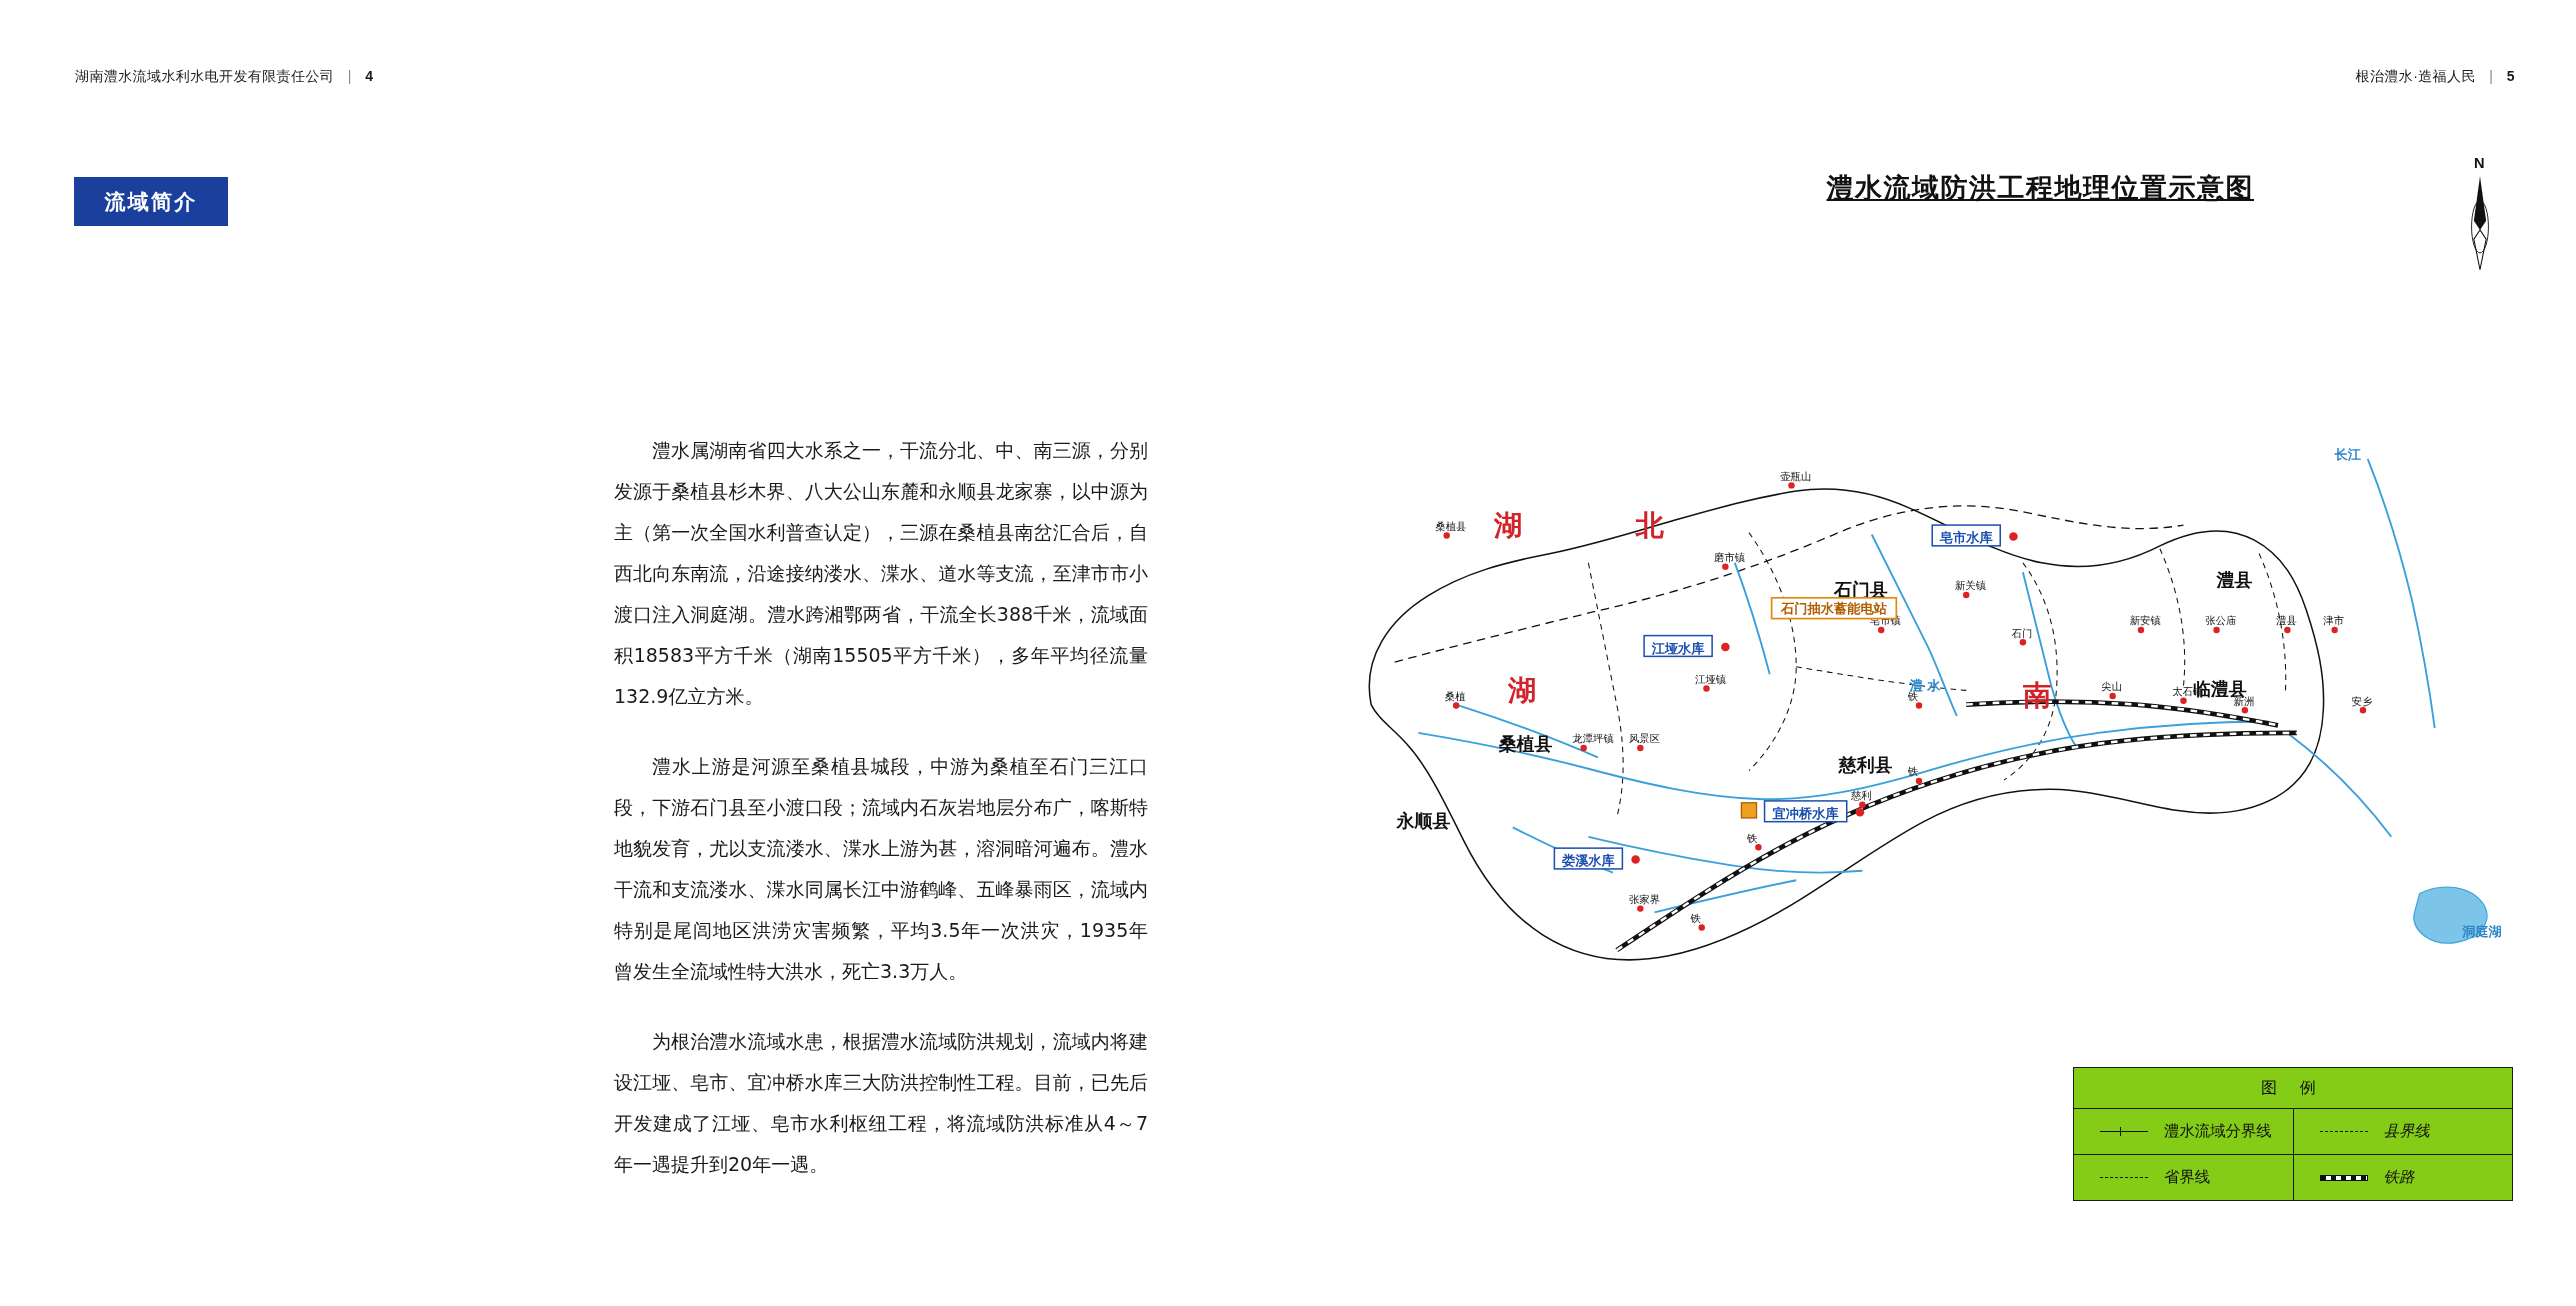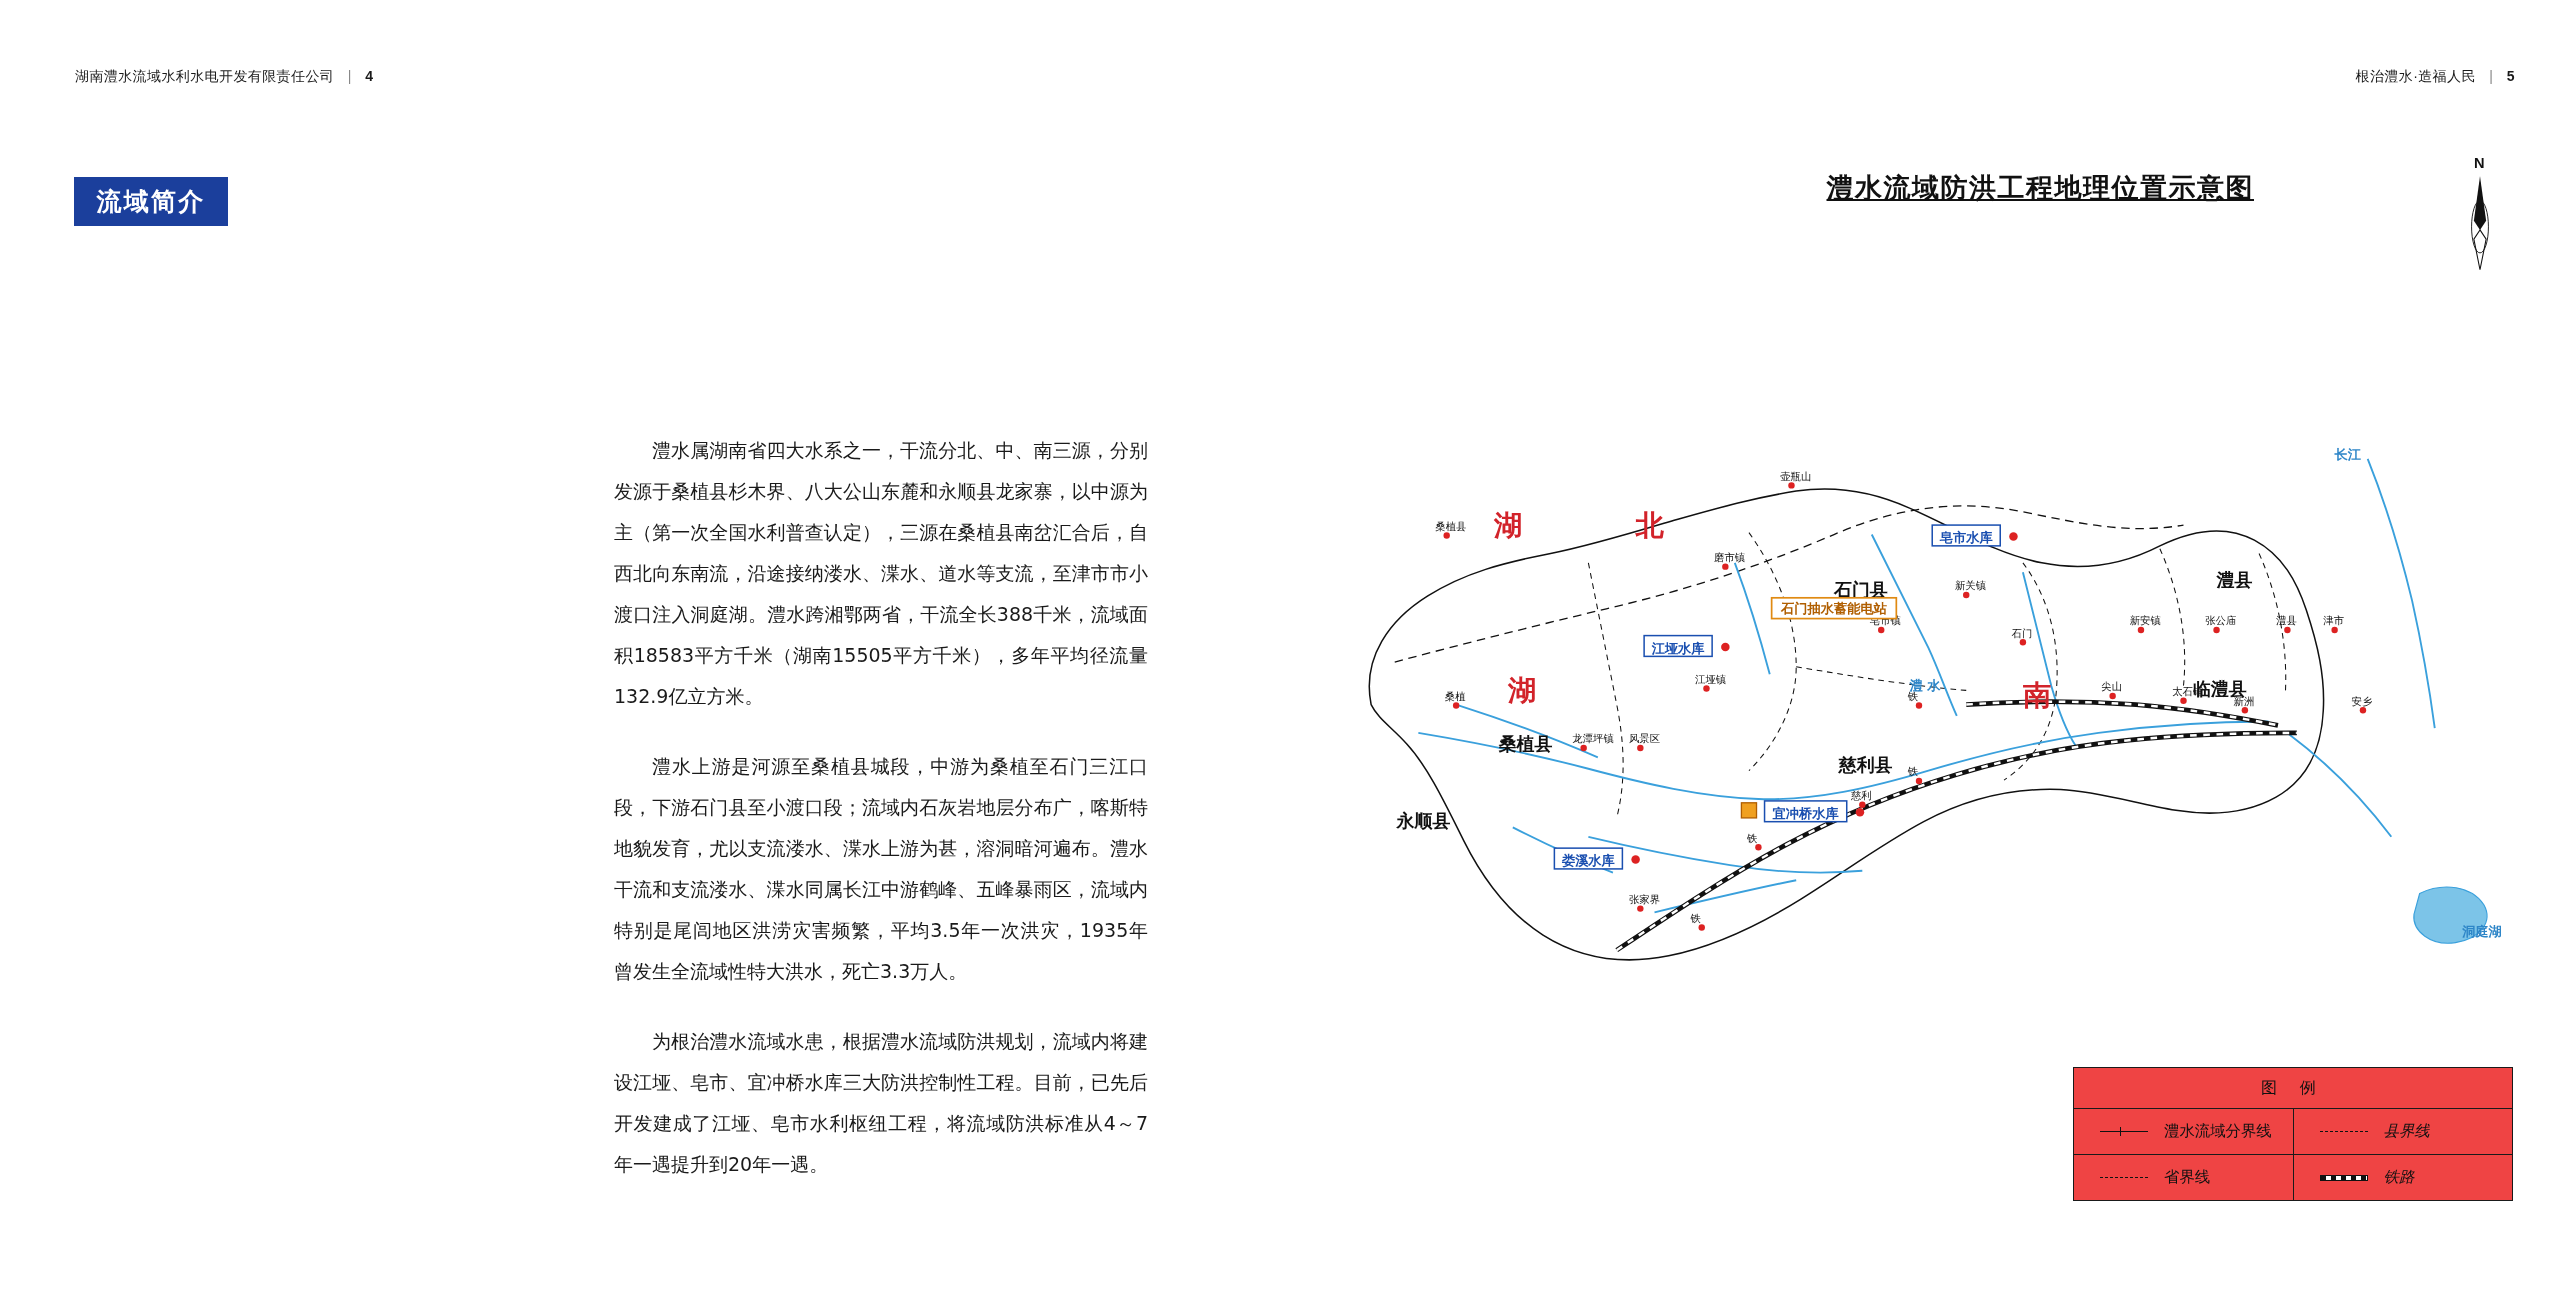--- a/index.html
+++ b/index.html
@@ -9,21 +9,21 @@
   
   .hdr{position:absolute;top:68px;font-size:14px;color:#1a1a1a;letter-spacing:0.4px;white-space:nowrap;}
   .hdr-left{left:75px;}
   .hdr-right{right:61px;text-align:center;}
   .hdr .sep{color:#888;margin:0 9.2px;}
   .hdr .pg{font-weight:bold;}
 
   
   .section-tag{position:absolute;left:74px;top:177px;width:154px;height:49px;background:#1b3f9c;
      display:flex;align-items:center;justify-content:center;}
-  .section-tag span{color:#fff;font-size:25px;font-weight:bold;letter-spacing:2.3px;}
+  .section-tag span{color:#fff;font-size:21px;font-weight:bold;letter-spacing:2.3px;}
 
   
   .swirl{position:absolute;left:-261px;top:369px;width:768px;height:768px;overflow:hidden;}
   .ring{position:absolute;border-radius:50%;}
   .r1{left:-230px;top:-192px;width:768px;height:768px;background:
       conic-gradient(from 200deg, #0b2f8f 0deg, #1b55c4 40deg, #2f86d8 75deg, #bfe3f7 105deg, #ffffff 130deg, #ffffff 360deg);}
   .r2{left:-192px;top:-138px;width:676px;height:676px;background:#fff;}
   .r3{left:-238px;top:-46px;width:737px;height:737px;background:
       conic-gradient(from 190deg, #1f7f3f 0deg, #5aa832 35deg, #a8c72b 70deg, #cfe04a 95deg, #ffffff 120deg, #ffffff 360deg);}
   .r4{left:-184px;top:15.4px;width:630px;height:630px;background:#fff;}
@@ -40,21 +40,21 @@
   .col p{margin:0 0 29px 0;text-indent:2em;}
 
   
   .map-title{position:absolute;right:322px;top:170px;font-size:27px;font-weight:bold;letter-spacing:1.5px;color:#111;white-space:nowrap;text-decoration:underline;}
   .compass{position:absolute;left:2457px;top:173px;width:46px;height:100px;}
   .compass .n{position:absolute;left:17px;top:-18.4px;font-size:14.6px;font-weight:bold;}
   .map-wrap{position:absolute;left:1305px;top:330px;width:1228px;height:768px;}
   .map-wrap svg{display:block;}
 
   
-  .legend{position:absolute;left:2073px;top:1067px;width:438px;border:0.8px solid #1a1a1a;background:#ef4444;}
+  .legend{position:absolute;left:2073px;top:1067px;width:438px;border:0.8px solid #1a1a1a;background:#84cc16;}
   .legend .lg-title{height:40px;display:flex;align-items:center;justify-content:center;font-size:16px;letter-spacing:9.2px;border-bottom:0.8px solid #1a1a1a;}
   .legend .lg-row{display:flex;height:45px;}
   .legend .lg-row + .lg-row{border-top:0.8px solid #1a1a1a;}
   .legend .lg-cell{flex:1;display:flex;align-items:center;gap:16px;padding-left:26px;font-size:15.4px;}
   .legend .lg-cell + .lg-cell{border-left:0.8px solid #1a1a1a;font-style:italic;}
   .sym{width:48px;height:12.3px;position:relative;flex:none;}
   .sym-basin::before{content:"";position:absolute;left:0;top:6.1px;width:48px;border-top:1.2px solid #111;}
   .sym-basin::after{content:"";position:absolute;left:20px;top:1.5px;height:9.2px;border-left:1.2px solid #111;}
   .sym-county::before{content:"";position:absolute;left:0;top:6.1px;width:48px;border-top:1.2px dashed #111;}
   .sym-prov::before{content:"";position:absolute;left:0;top:6.1px;width:48px;border-top:1.4px dashed #111;}

